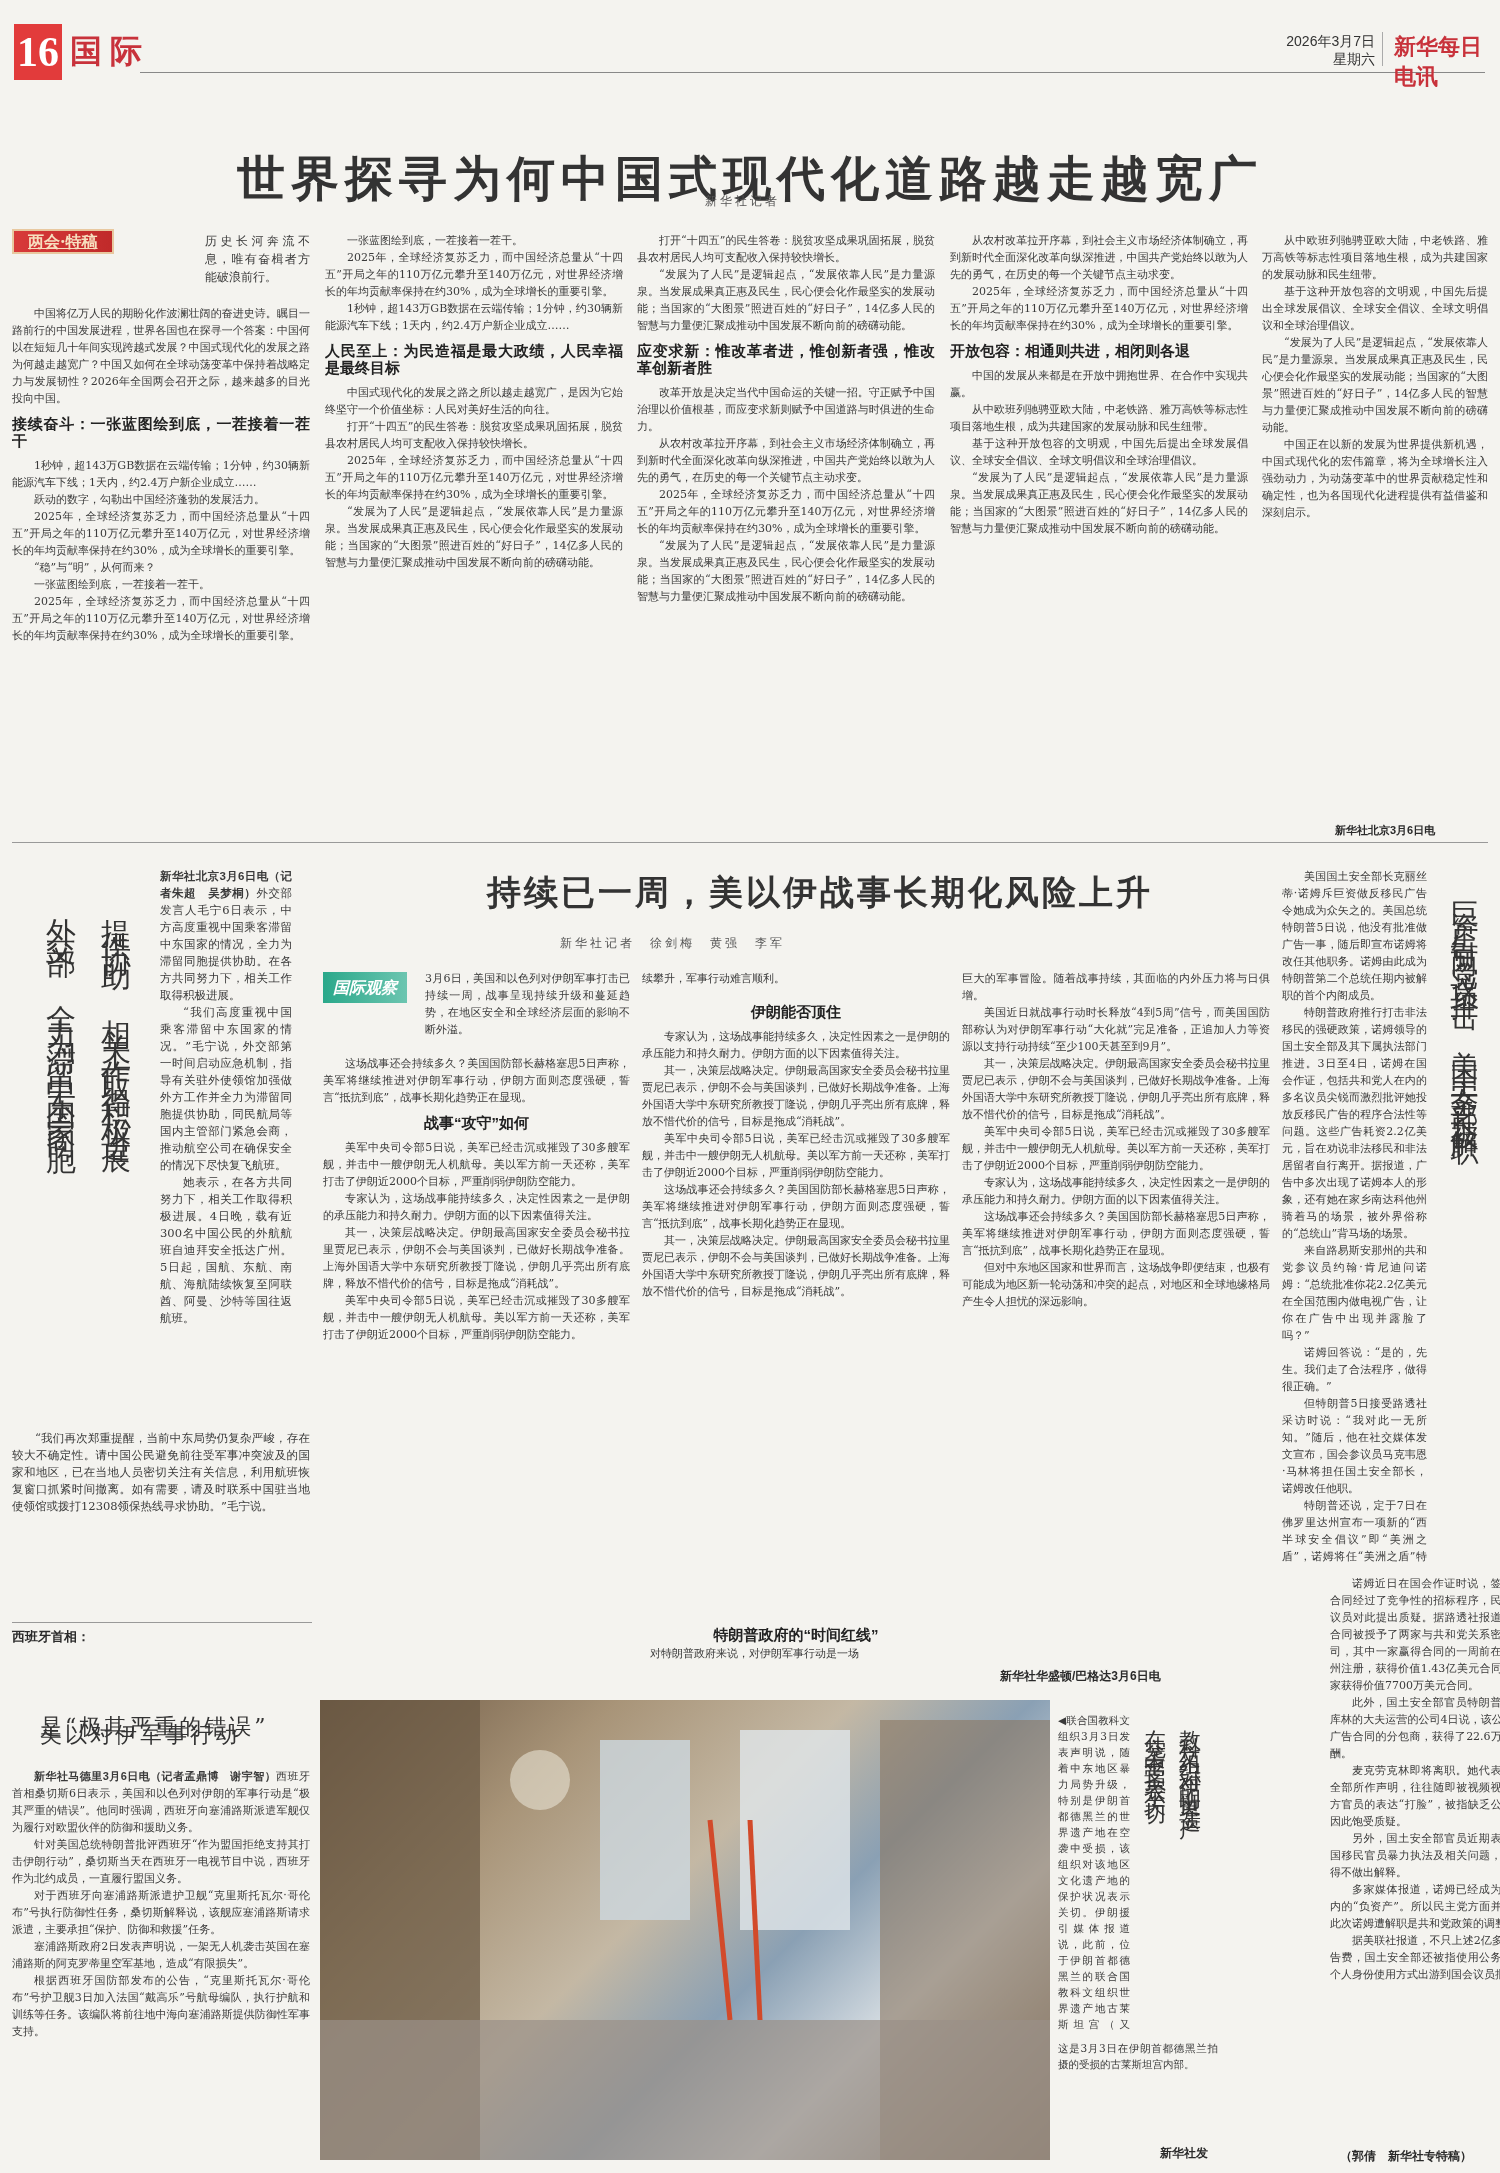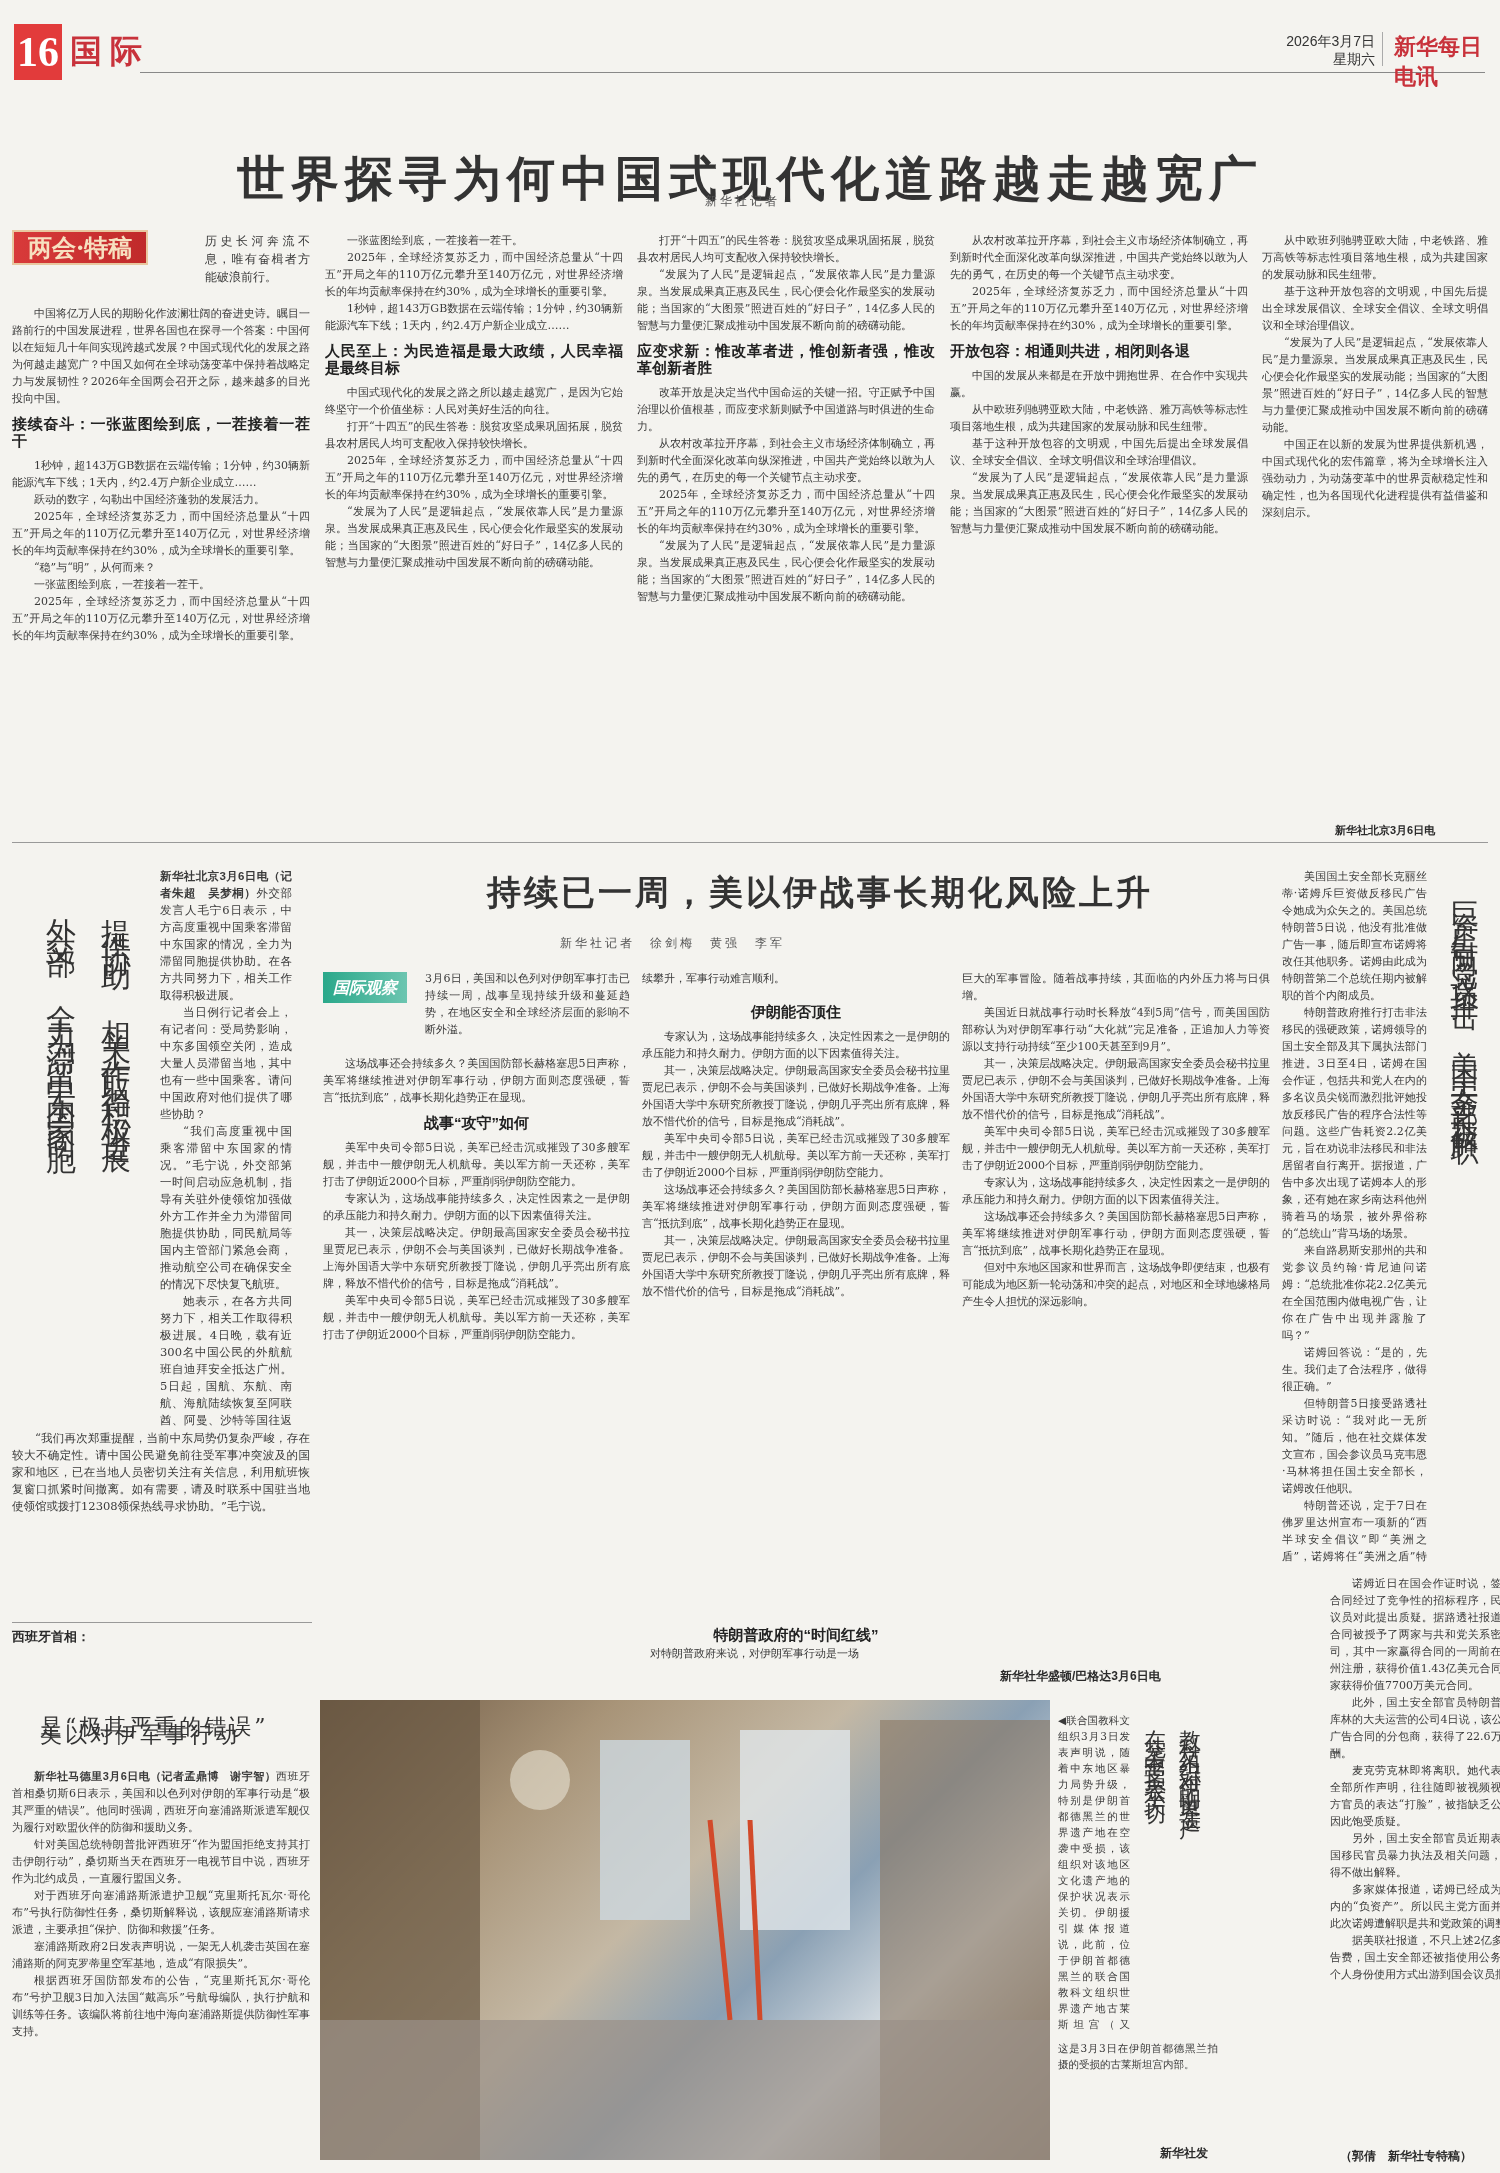--- a/index.html
+++ b/index.html
@@ -10,21 +10,21 @@
 .rule{left:140px;top:72px;width:1345px;height:1px;background:#888;}
 .date{left:1195px;top:32px;font-family:"Liberation Sans",sans-serif;font-size:14px;color:#333;text-align:right;width:180px;line-height:18px;}
 .vsep{left:1382px;top:32px;width:1px;height:34px;background:#aaa;}
 .brand{left:1394px;top:32px;font-size:22px;color:#c8323b;font-weight:bold;}
 .headline{font-family:"DejaVu Serif",serif;font-weight:bold;color:#333;}
 .h1{left:0;width:1500px;top:112px;text-align:center;font-size:48px;letter-spacing:6px;margin-top:35px;}
 .byline{font-size:12px;color:#555;letter-spacing:3px;}
 .col{font-size:11px;line-height:17px;text-align:justify;color:#3a3a3a;overflow:hidden;}
 .col p{text-indent:2em;}
 .sub{font-family:"Liberation Sans",sans-serif;font-weight:bold;font-size:15px;color:#222;margin:8px 0;}
-.tag{background:linear-gradient(90deg,#d83a3a,#c02a2a);color:#f7e0c0;font-weight:bold;font-size:24px;padding:1px 14px;border:2px solid #e8c8a0;}
+.tag{background:linear-gradient(90deg,#d83a3a,#c02a2a);color:#f7e0c0;font-weight:bold;font-size:16px;padding:1px 14px;border:2px solid #e8c8a0;text-decoration:underline;}
 .tag2{background:linear-gradient(90deg,#2aa88a,#6cc5b0);color:#fff;font-style:italic;font-weight:bold;font-size:16px;padding:6px 10px;}
 .hr{height:1px;background:#999;}
 .vtitle{writing-mode:vertical-rl;font-size:30px;letter-spacing:14px;color:#333;font-family:"DejaVu Serif",serif;}
 .photo{background:linear-gradient(135deg,#6a5540 0%,#a89478 25%,#c4b8a4 45%,#8aa0b4 60%,#d6dde2 75%,#7a6a58 100%);overflow:hidden;}
 .dateline{font-family:"Liberation Sans",sans-serif;font-weight:bold;}
 </style>
 </head>
 <body>
 
 <div class="abs pagenum">16</div>
@@ -94,21 +94,20 @@
   <p>中国正在以新的发展为世界提供新机遇，中国式现代化的宏伟篇章，将为全球增长注入强劲动力，为动荡变革中的世界贡献稳定性和确定性，也为各国现代化进程提供有益借鉴和深刻启示。</p>
 </div>
 <div class="abs dateline" style="left:1335px;top:823px;font-size:11px;">新华社北京3月6日电</div>
 
 <div class="abs hr" style="left:12px;top:842px;width:1476px;"></div>
 
 <div class="abs vtitle" style="left:40px;top:895px;height:660px;">外交部：全力为滞留中东国家同胞</div>
 <div class="abs vtitle" style="left:95px;top:895px;height:660px;">提供协助　相关工作取得积极进展</div>
 <div class="abs col" style="left:160px;top:868px;width:132px;height:560px;font-size:11.5px;line-height:17px;">
   <span class="dateline">新华社北京3月6日电（记者朱超　吴梦桐）</span><span>外交部发言人毛宁6日表示，中方高度重视中国乘客滞留中东国家的情况，全力为滞留同胞提供协助。在各方共同努力下，相关工作取得积极进展。</span>
-  <p>当日例行记者会上，有记者问：受局势影响，中东多国领空关闭，造成大量人员滞留当地，其中也有一些中国乘客。请问中国政府对他们提供了哪些协助？</p>
   <p>“我们高度重视中国乘客滞留中东国家的情况。”毛宁说，外交部第一时间启动应急机制，指导有关驻外使领馆加强做外方工作并全力为滞留同胞提供协助，同民航局等国内主管部门紧急会商，推动航空公司在确保安全的情况下尽快复飞航班。</p>
   <p>她表示，在各方共同努力下，相关工作取得积极进展。4日晚，载有近300名中国公民的外航航班自迪拜安全抵达广州。5日起，国航、东航、南航、海航陆续恢复至阿联酋、阿曼、沙特等国往返航班。</p>
 </div>
 <div class="abs col" style="left:12px;top:1430px;width:298px;height:200px;font-size:11.5px;">
   <p>“我们再次郑重提醒，当前中东局势仍复杂严峻，存在较大不确定性。请中国公民避免前往受军事冲突波及的国家和地区，已在当地人员密切关注有关信息，利用航班恢复窗口抓紧时间撤离。如有需要，请及时联系中国驻当地使领馆或拨打12308领保热线寻求协助。”毛宁说。</p>
 </div>
 
 <div class="abs hr" style="left:12px;top:1622px;width:300px;"></div>
 
 <div class="abs" style="left:12px;top:1628px;font-family:'Liberation Sans',sans-serif;font-weight:bold;font-size:13px;">西班牙首相：</div>

